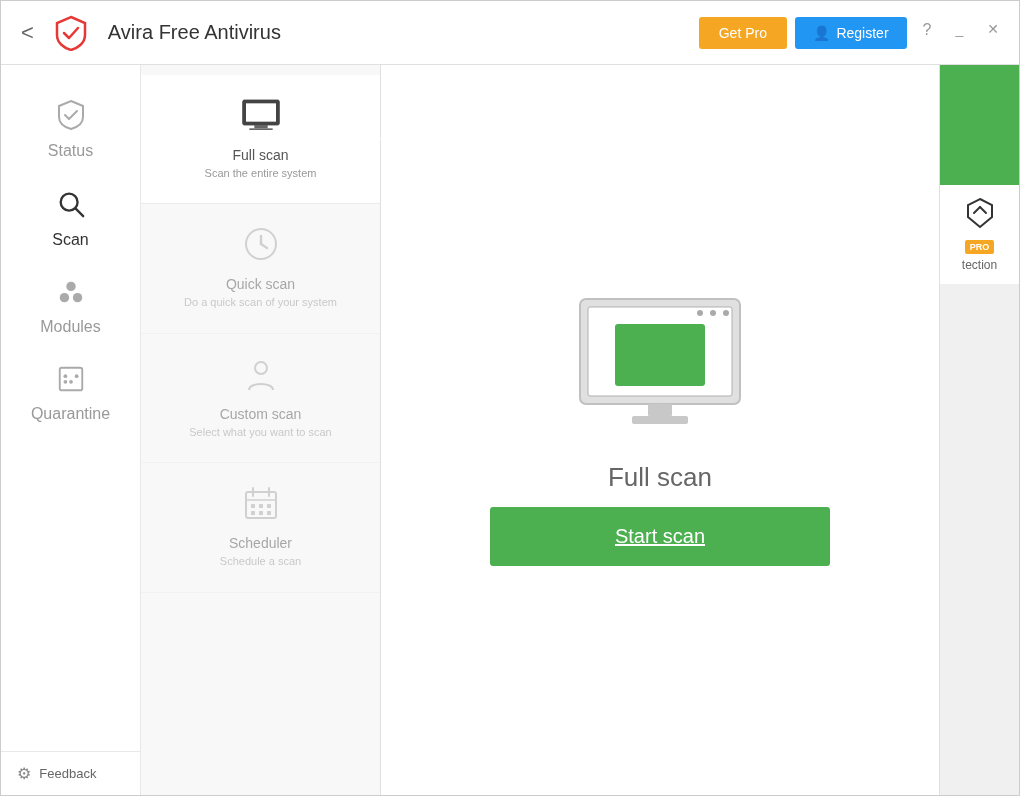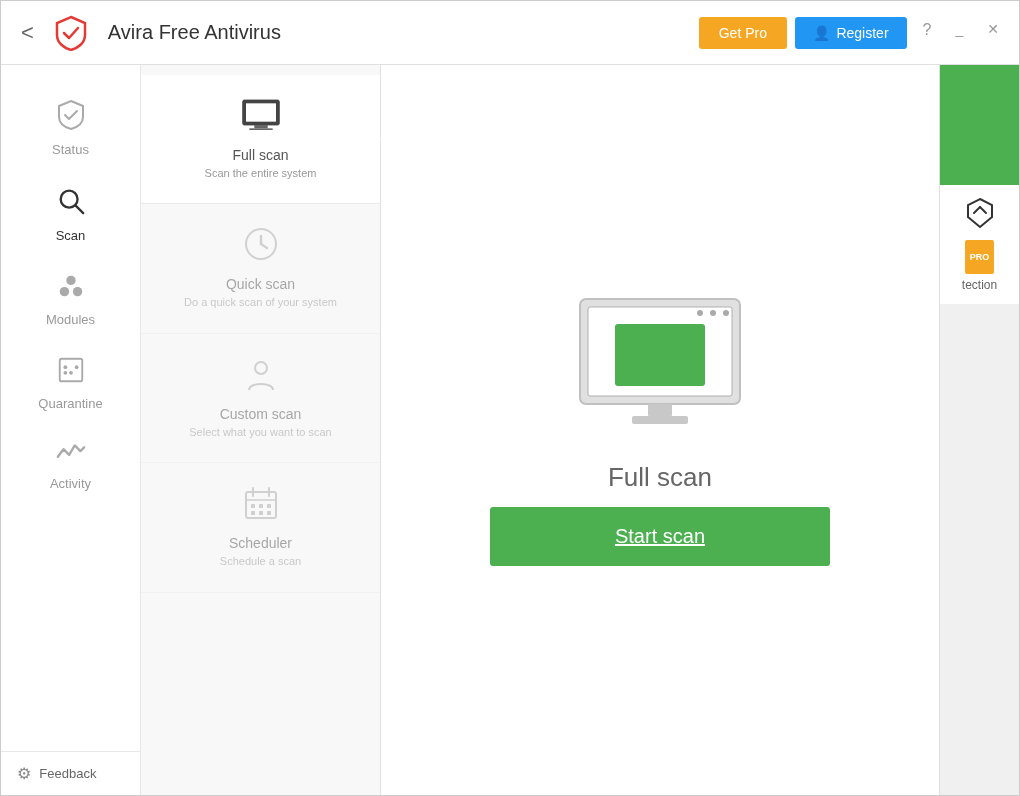--- a/index.html
+++ b/index.html
@@ -139,21 +139,21 @@
     .sidebar-item.active {
       color: #333;
     }
 
     .sidebar-icon {
       font-size: 28px;
       line-height: 1;
     }
 
     .sidebar-label {
-      font-size: 13px;
+      font-size: 16px;
       color: inherit;
     }
 
     .sidebar-footer {
       margin-top: auto;
       width: 100%;
       display: flex;
       align-items: center;
       padding: 12px 16px;
       border-top: 1px solid #e8e8e8;
@@ -301,21 +301,21 @@
 
     .promo-icon {
       font-size: 28px;
       color: #333;
     }
 
     .promo-badge {
       background: #f5a623;
       color: #fff;
       font-size: 9px;
-      padding: 12px 5px;
+      padding: 2px 5px;
       border-radius: 2px;
       font-weight: 700;
     }
 
     .promo-text {
       font-size: 12px;
       color: #666;
       text-align: center;
     }
 
@@ -396,28 +396,20 @@
             <rect x="4" y="4" width="24" height="24" rx="2" fill="none" stroke="#aaa" stroke-width="2"></rect>
             <circle cx="10" cy="13" r="2" fill="#aaa"></circle>
             <circle cx="16" cy="19" r="2" fill="#aaa"></circle>
             <circle cx="22" cy="13" r="2" fill="#aaa"></circle>
             <circle cx="10" cy="19" r="2" fill="#aaa"></circle>
           </svg>
         </div>
         <span class="sidebar-label">Quarantine</span>
       </div>
 
-      <div class="sidebar-item">
-        <div class="sidebar-icon">
-          <svg width="30" height="26" viewBox="0 0 32 26">
-            <polyline points="2,18 8,10 14,16 20,6 26,12 30,8" fill="none" stroke="#aaa" stroke-width="2.5" stroke-linecap="round" stroke-linejoin="round"></polyline>
-          </svg>
-        </div>
-        <span class="sidebar-label">Activity</span>
-      </div>
 
       <div class="sidebar-footer">
         <span class="sidebar-footer-icon">⚙</span>
         <span class="sidebar-footer-label">Feedback</span>
       </div>
     </div>
 
     <div class="scan-list">
 
       <div class="scan-list-item active">

